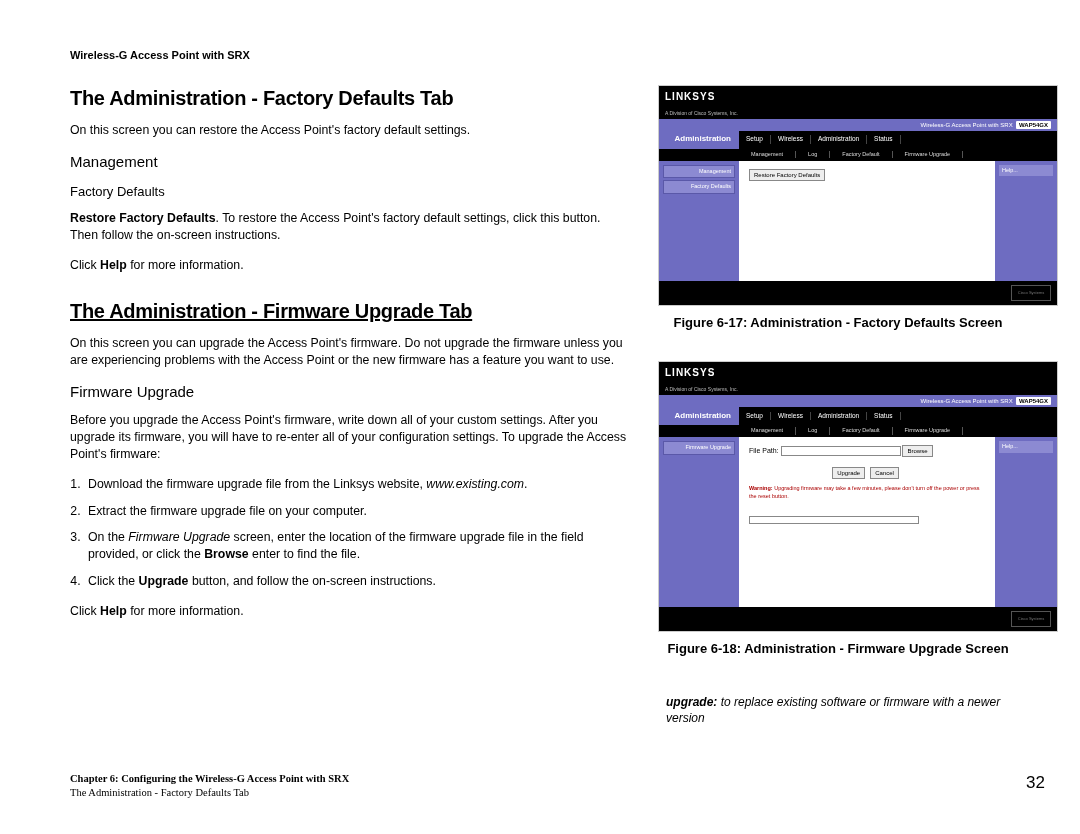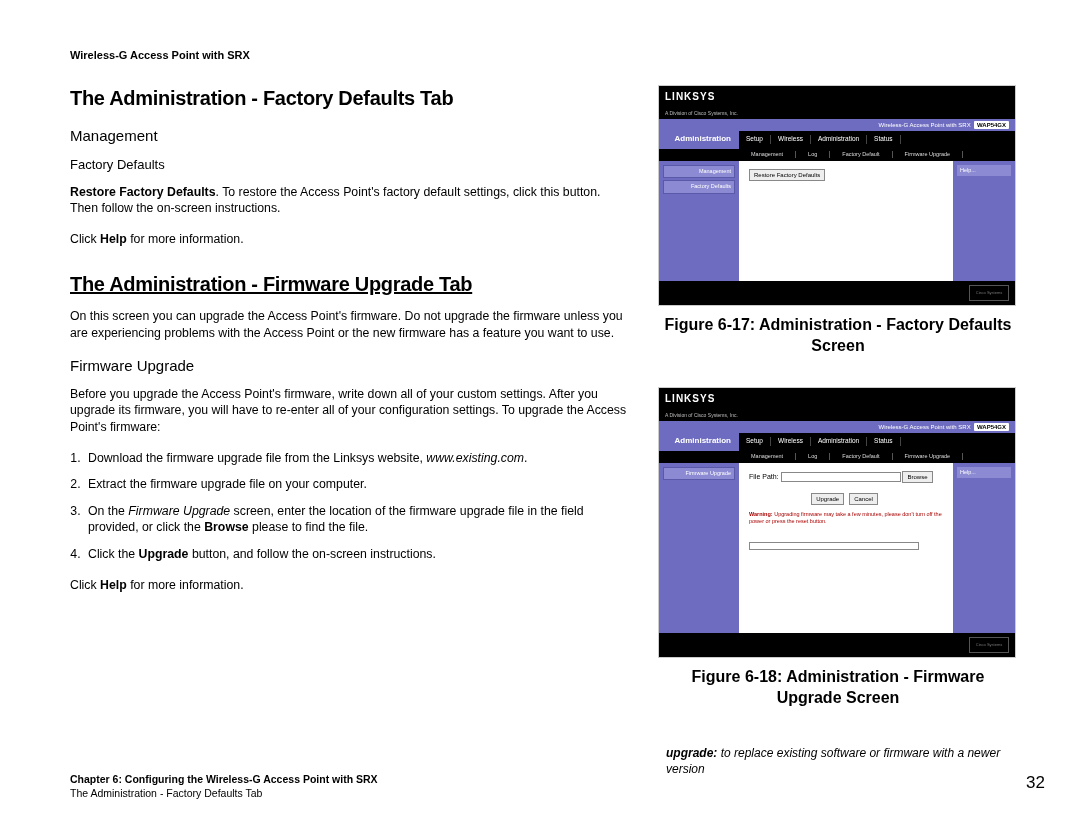--- a/index.html
+++ b/index.html
@@ -45,41 +45,41 @@
     font-weight: normal;
     margin-top: 6px;
     margin-bottom: 10px;
   }
   .ol { margin-left: 14px; }
   .ol li { margin-bottom: 10px; padding-left: 4px; }
   .fig-block { margin-bottom: 30px; }
   .fig-caption {
     text-align: center;
     font-weight: bold;
-    font-size: 16px;
+    font-size: 13px;
     margin-top: 8px;
   }
   .gloss { font-size: 12px; margin-top: 36px; padding: 0 8px; }
   .footer {
     position: absolute;
     bottom: 34px;
     left: 70px;
     right: 35px;
     font-size: 10.5px;
     display: flex;
     justify-content: space-between;
     align-items: flex-start;
   }
-  .footer-left { font-weight: bold; }
+  .footer-left { font-weight: bold; font-family: Liberation Serif, serif; }
   .footer-left .sub { font-weight: normal; display:block; }
   .page-num { font-size: 17px; }
 
   
   .shot {
-    width: 358px;
+    width: 400px;
     border: 1px solid #ccc;
     background: #fef9c3;
     font-size: 7px;
     color: #fff;
     position: relative;
   }
   .shot-top {
     height: 22px;
     background: #000;
     display: flex;
@@ -136,20 +136,21 @@
 <body>
 
 <div class="page">
   <div class="product-header">Wireless-G Access Point with SRX</div>
 
   <div class="columns">
 
     <div class="main-col">
 
       <h1 class="section-title">The Administration - Factory Defaults Tab</h1>
+      <p class="para">On this screen you can restore the Access Point's factory default settings.</p>
 
       <h2 class="subhead">Management</h2>
 
       <h3 class="subhead2">Factory Defaults</h3>
       <p class="para">
         <b>Restore Factory Defaults</b><span>. To restore the Access Point's factory default settings, click this button. Then follow the on-screen instructions.</span>
       </p>
       <p class="para">
         <span>Click </span><b>Help</b><span> for more information.</span>
       </p>
@@ -159,21 +160,21 @@
 
       <h2 class="subhead">Firmware Upgrade</h2>
       <p class="para">Before you upgrade the Access Point's firmware, write down all of your custom settings. After you upgrade its firmware, you will have to re-enter all of your configuration settings. To upgrade the Access Point's firmware:</p>
 
       <ol class="ol">
         <li>
           <span>Download the firmware upgrade file from the Linksys website, </span><i>www.existing.com</i><span>.</span>
         </li>
         <li>Extract the firmware upgrade file on your computer.</li>
         <li>
-          <span>On the </span><i>Firmware Upgrade</i><span> screen, enter the location of the firmware upgrade file in the field provided, or click the </span><b>Browse</b><span> please to find the file.</span>
+          <span>On the </span><i>Firmware Upgrade</i><span> screen, enter the location of the firmware upgrade file in the field provided, or click the </span><b>Browse</b><span> enter to find the file.</span>
         </li>
         <li>
           <span>Click the </span><b>Upgrade</b><span> button, and follow the on-screen instructions.</span>
         </li>
       </ol>
 
       <p class="para" style="margin-top:14px;">
         <span>Click </span><b>Help</b><span> for more information.</span>
       </p>
 

